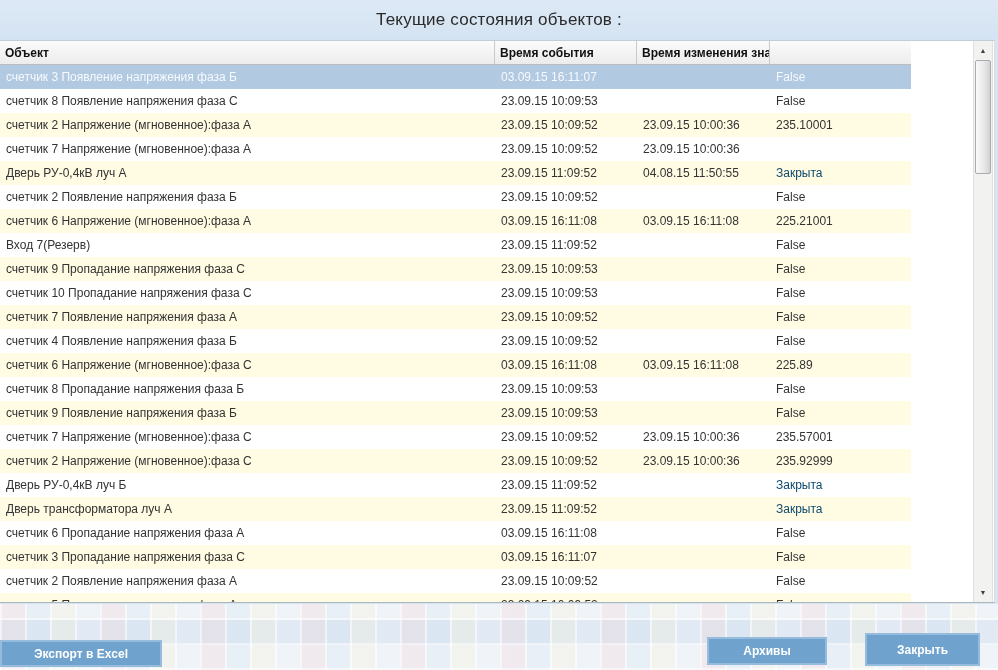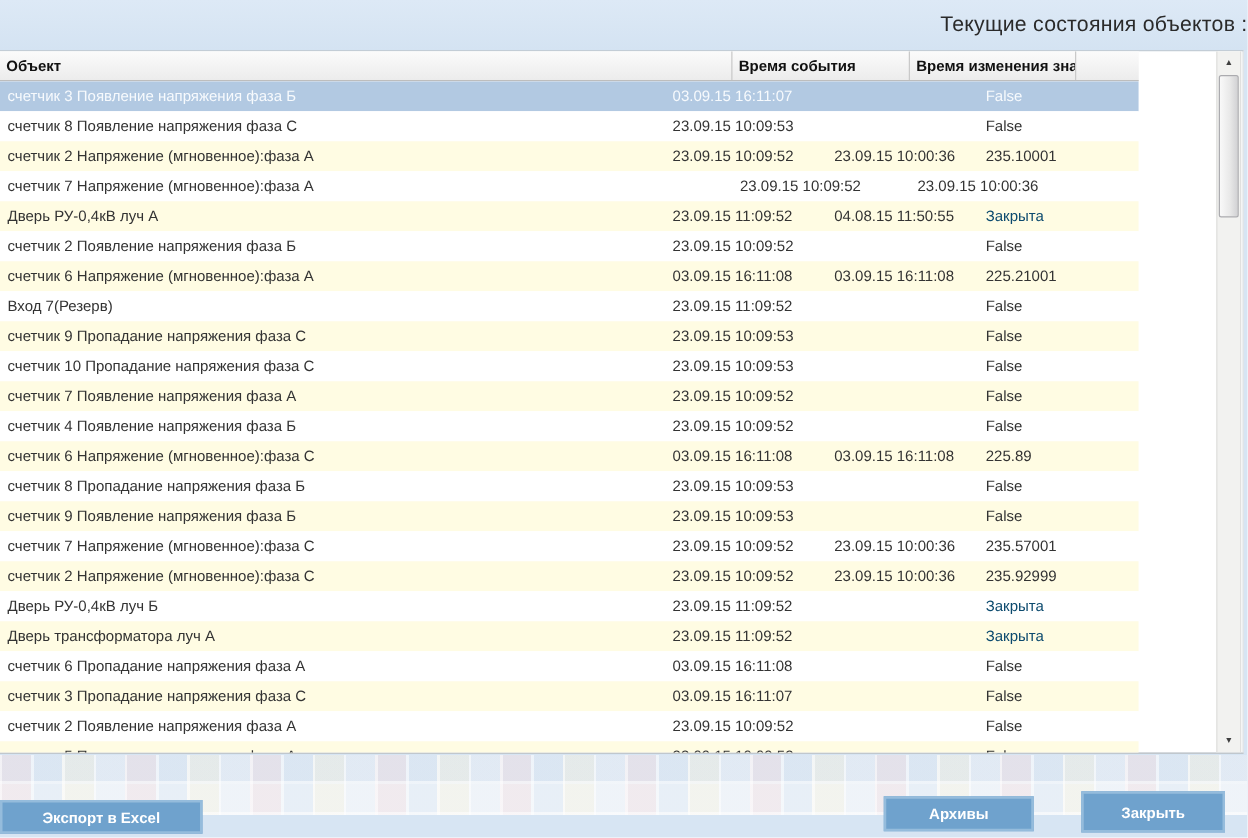--- a/index.html
+++ b/index.html
@@ -7,21 +7,21 @@
   body {
     font-family:"Liberation Sans", sans-serif;
     background:#d7e5f3;
     position:relative;
   }
 
   
   .title-bar {
     position:absolute; left:0; top:0; width:998px; height:40px;
     background:linear-gradient(#dde9f6,#d4e3f2);
-    display:flex; align-items:center; justify-content:flex-end;
+    display:flex; align-items:center; justify-content:center;
   }
   .title-bar .title {
     font-size:17px; color:#2a2a2a; letter-spacing:.2px;
   }
 
   
   .grid {
     position:absolute; left:0; top:40px; width:995px; height:563px;
     background:#ffffff;
     border-top:1px solid #c3cdd6;
@@ -50,21 +50,21 @@
     background:#ffffff;
   }
   .row.alt { background:#fffce3; }
   .row.selected { background:#b2c9e2; }
   .row.selected .cell { color:#f7fafd; }
   .cell {
     height:100%; display:flex; align-items:center;
     padding-left:6px; font-size:12px; color:#333;
     white-space:nowrap; overflow:hidden;
   }
-  .c-object { width:586px; }
+  .c-object { width:495px; }
   .c-event  { width:142px; }
   .c-change { width:133px; }
   .c-value  { width:141px; }
   .cell.green { color:#0c4a6e; }
 
   
   .scrollbar {
     position:absolute; top:0; right:1px; width:20px; height:561px;
     background:#f2f2f0;
     border-left:1px solid #e0e0de; border-right:1px solid #e0e0de;
@@ -77,21 +77,21 @@
   .sb-up { top:1px; }
   .sb-down { bottom:1px; }
   .sb-thumb {
     position:absolute; left:1px; top:19px; width:16px; height:114px;
     background:linear-gradient(90deg,#f9f9f9,#e9e9e9 55%,#d2d2d4);
     border:1px solid #ababaf; border-radius:2px;
   }
 
   
   .bottom-bar {
-    position:absolute; left:0; top:604px; width:998px; height:48px;
+    position:absolute; left:0; top:604px; width:998px; height:66px;
     background-color:#edf2f7;
     background-image:
       repeating-linear-gradient(0deg, rgba(255,255,255,.55) 0 2px, rgba(255,255,255,0) 2px 25px),
       repeating-linear-gradient(90deg, rgba(255,255,255,.55) 0 2px, rgba(255,255,255,0) 2px 25px),
       repeating-linear-gradient(90deg, rgba(228,190,198,.22) 0 25px, rgba(188,211,236,.22) 25px 50px, rgba(236,228,186,.18) 50px 75px, rgba(214,226,242,.16) 75px 100px),
       repeating-linear-gradient(0deg, rgba(255,255,255,.4) 0 25px, rgba(203,219,238,.28) 25px 50px);
   }
   .btn {
     position:absolute;
     background:#6fa2cd;

